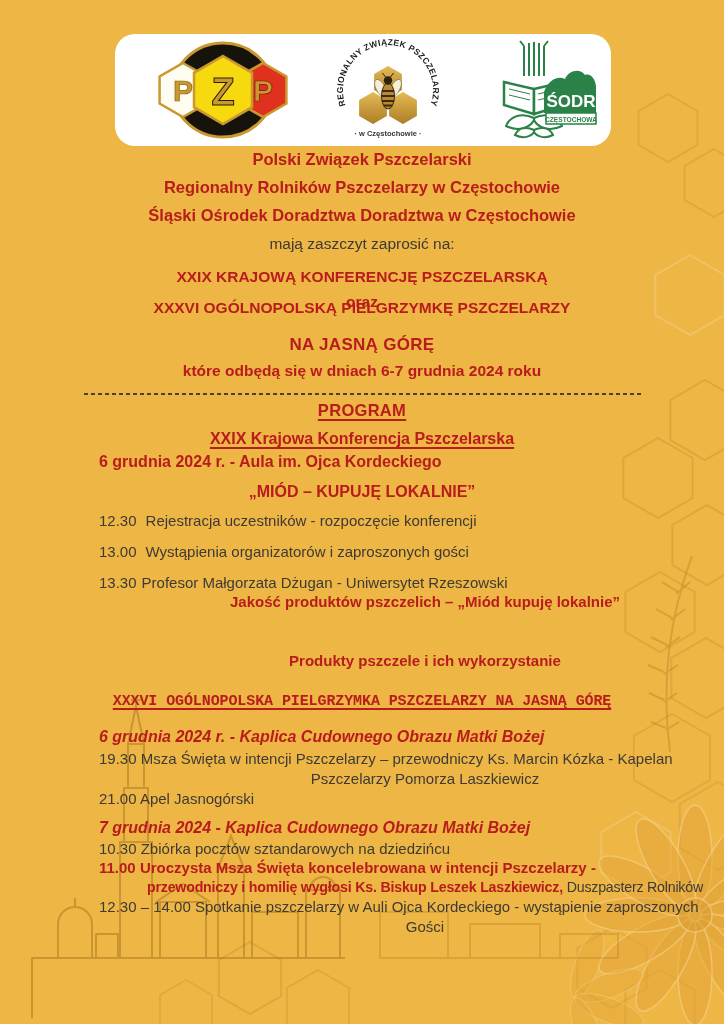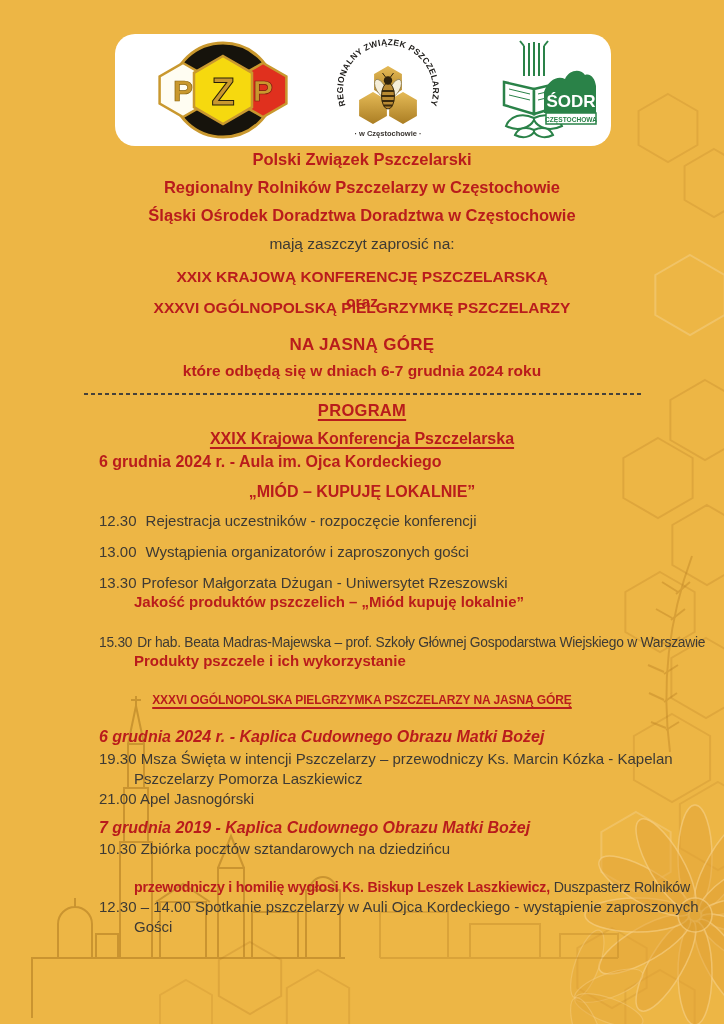--- a/index.html
+++ b/index.html
@@ -22,22 +22,22 @@
   .u{text-decoration:underline;text-underline-offset:3px;text-decoration-thickness:1.5px;}
   .it{font-style:italic;}
   .org{font-size:16.5px;}
   .ev{font-size:15.5px;}
   .big{font-size:17px;letter-spacing:.3px;}
   .inv{font-size:15.5px;}
   .prog{font-size:16.5px;letter-spacing:.3px;}
   .conf{font-size:16px;}
   .sched{font-size:15px;}
   .narrow{font-size:13.8px;letter-spacing:-0.25px;}
-  .sub{left:120px;}
-  .pilg{font-size:12px;letter-spacing:-0.1px;}
+  .sub{left:120px;text-align:center;}
+  .pilg{font-size:15px;letter-spacing:-0.1px;font-family:Liberation Mono, monospace;}
   .dayhead{font-size:16px;}
   .bold-narrow{font-size:14.2px;letter-spacing:-0.2px;}
   .time{display:inline-block;margin-right:9px;}
   .time.tight{margin-right:5px;}
   .dashline{
     position:absolute;left:84px;right:80px;top:393px;height:2px;z-index:1;
     background:repeating-linear-gradient(90deg,#46423b 0 4px,rgba(0,0,0,0) 4px 7px);
   }
 </style>
 </head>
@@ -199,33 +199,31 @@
   <div class="t sched" style="top:512px">
     <span class="time">12.30</span><span>Rejestracja uczestników - rozpoczęcie konferencji</span>
   </div>
   <div class="t sched" style="top:543px">
     <span class="time">13.00</span><span>Wystąpienia organizatorów i zaproszonych gości</span>
   </div>
   <div class="t sched" style="top:574px">
     <span class="time tight">13.30</span><span>Profesor Małgorzata Dżugan - Uniwersytet Rzeszowski</span>
   </div>
   <div class="t b sched sub" style="top:593px">Jakość produktów pszczelich – „Miód kupuję lokalnie”</div>
-  <div class="t narrow" style="top:634px">
-    <span class="time tight">15.30</span><span>Dr hab. Beata Madras-Majewska – prof. Szkoły Głównej Gospodarstwa Wiejskiego w Warszawie</span>
-  </div>
   <div class="t b sched sub" style="top:652px">Produkty pszczele i ich wykorzystanie</div>
 
   <div class="c b u pilg" style="top:693px">XXXVI OGÓLNOPOLSKA PIELGRZYMKA PSZCZELARZY NA JASNĄ GÓRĘ</div>
 
   <div class="t b it dayhead" style="top:727px">6 grudnia 2024 r. - Kaplica Cudownego Obrazu Matki Bożej</div>
   <div class="t sched" style="top:750px">19.30 Msza Święta w intencji Pszczelarzy – przewodniczy Ks. Marcin Kózka - Kapelan</div>
   <div class="t sched sub" style="top:770px">Pszczelarzy Pomorza Laszkiewicz</div>
   <div class="t sched" style="top:790px">21.00 Apel Jasnogórski</div>
 
-  <div class="t b it dayhead" style="top:818px">7 grudnia 2019 - Kaplica Cudownego Obrazu Matki Bożej</div>
+  <div class="t b it dayhead" style="top:818px">7 grudnia 2024 - Kaplica Cudownego Obrazu Matki Bożej</div>
   <div class="t sched" style="top:840px">10.30 Zbiórka pocztów sztandarowych na dziedzińcu</div>
+  <div class="t b sched" style="top:859px">11.00 Uroczysta Msza Święta koncelebrowana w intencji Pszczelarzy -</div>
   <div class="t bold-narrow sub" style="top:879px">
     <span class="b">przewodniczy i  homilię wygłosi Ks. Biskup Leszek Laszkiewicz,</span><span> Duszpasterz Rolników</span>
   </div>
   <div class="t sched" style="top:898px">12.30 – 14.00 Spotkanie pszczelarzy w Auli Ojca Kordeckiego - wystąpienie zaproszonych</div>
   <div class="t sched sub" style="top:918px">Gości</div>
 
 </div>
 
 </body></html>

